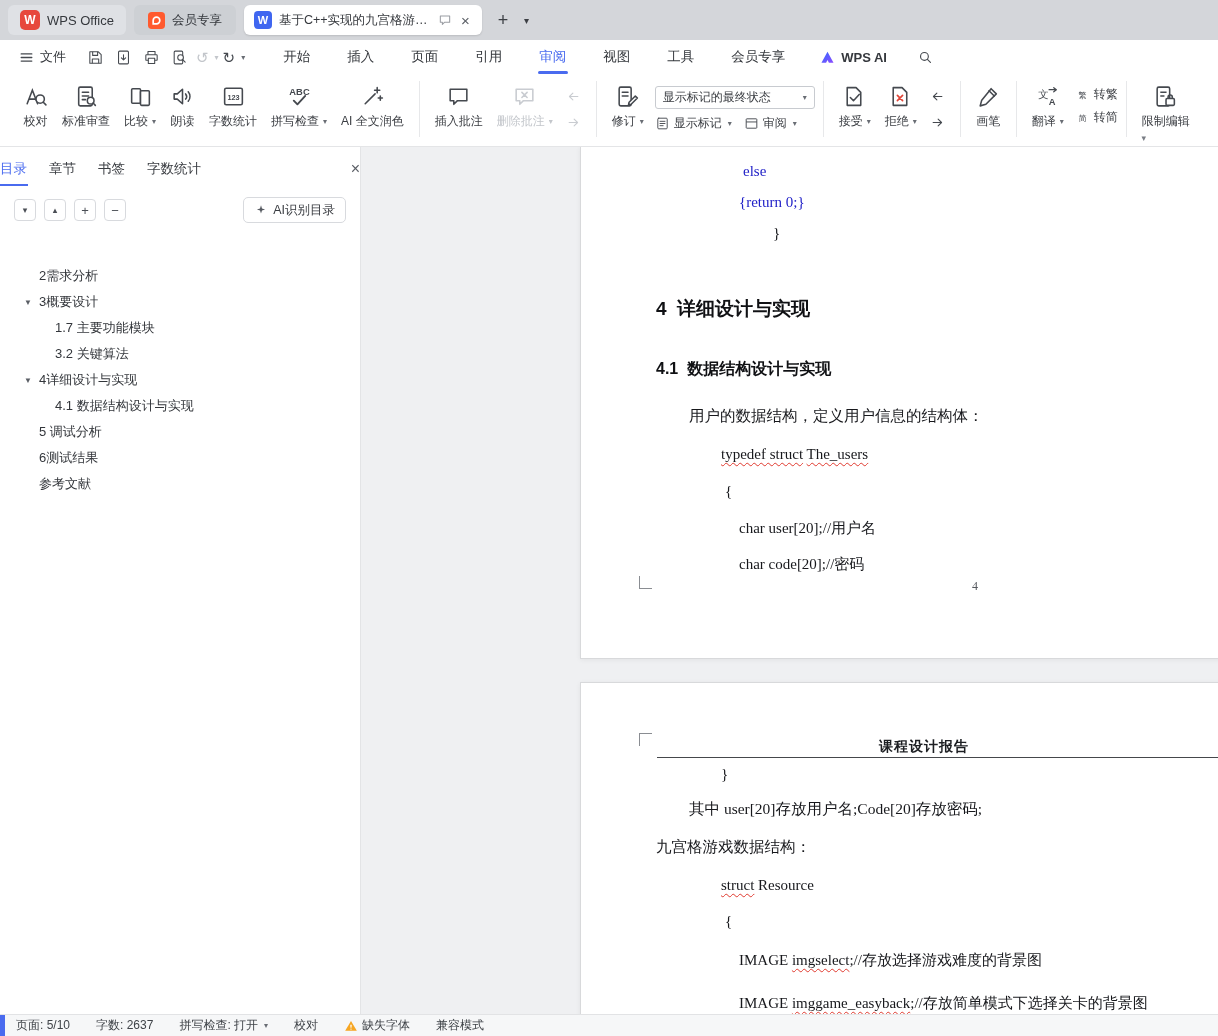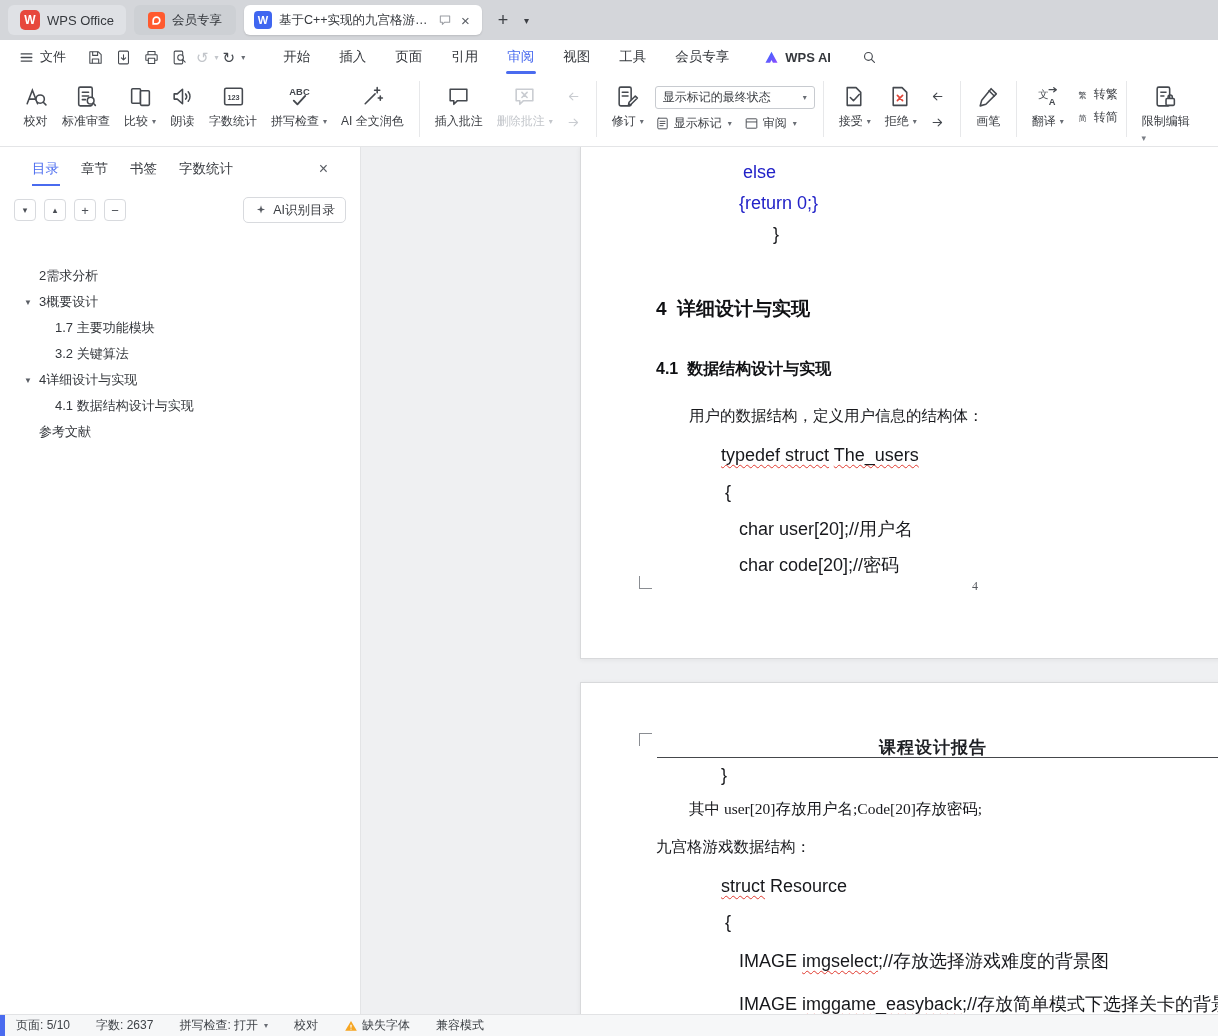--- a/index.html
+++ b/index.html
@@ -22,21 +22,21 @@
   
   .menubar{height:34px;display:flex;align-items:center;padding:0 12px;background:#fff}
   .file-btn{display:flex;align-items:center;gap:5px;font-size:13px;color:#35383d;background:none;border:none;padding:4px 6px;cursor:pointer;font-family:inherit}
   .qbar{display:flex;align-items:center;gap:2px;margin-left:10px}
   .qbtn{width:26px;height:24px;display:flex;align-items:center;justify-content:center;background:none;border:none;border-radius:3px;cursor:pointer}
   .ic-m svg{width:17px;height:17px;display:block}
   .undo,.redo{font-size:15px;color:#45494f;padding:0 2px;cursor:pointer;line-height:1}
   .crt{font-size:8px;color:#696d74;margin-left:2px}
   .dis{color:#c3c6cb!important}
   .dis svg *{stroke:#c9ccd1}
-  .menus{display:flex;gap:29px;margin-left:38px;height:34px;align-items:center}
+  .menus{display:flex;gap:37px;margin-left:38px;height:34px;align-items:center}
   .menu{font-size:13.5px;color:#35383d;cursor:pointer;position:relative;height:100%;display:flex;align-items:center}
   .menu.active{color:#4a6bef}
   .menu.active::after{content:"";position:absolute;left:50%;transform:translateX(-50%);bottom:0;width:30px;height:3px;background:#4a6bef;border-radius:2px}
   .wps-ai{display:flex;align-items:center;gap:5px;margin-left:34px;font-size:13px;font-weight:bold;cursor:pointer}
   .search-btn{margin-left:26px}
 
   
   .ribbon{height:73px;border-bottom:1px solid #e4e5e7;display:flex;align-items:flex-start;padding:5px 6px 0 16px;position:relative;background:#fff}
   .rgroup{display:flex;align-items:flex-start}
   .rsep{width:1px;height:56px;background:#e7e8ea;margin:2px 8px 0;flex:none}
@@ -49,49 +49,49 @@
   .revwrap{display:flex;flex-direction:column;gap:6px;padding-top:7px;margin-left:4px}
   .combo{height:23px;border:1px solid #c8cbd0;border-radius:3px;background:#fff;display:flex;align-items:center;justify-content:space-between;padding:0 7px;font-size:12px;color:#3a3d42;width:160px;cursor:pointer}
   .revrow{display:flex;gap:12px;align-items:center}
   .rsm{display:flex;align-items:center;gap:4px;background:none;border:none;font-size:12px;color:#3a3d42;padding:0;cursor:pointer;font-family:inherit;white-space:nowrap}
   .ic16 svg{width:15px;height:15px;display:block}
   .rib-collapse{position:absolute;right:72px;bottom:3px;font-size:9px;color:#7a7e85;cursor:pointer}
 
   
   .main{display:flex;height:867px;background:#fff}
   .sidebar{width:361px;border-right:1px solid #e3e4e6;display:flex;flex-direction:column;background:#fff;flex:none}
-  .stabs{display:flex;align-items:center;gap:22px;padding:0 32px;height:44px;flex:none}
+  .stabs{display:flex;align-items:center;gap:22px;padding:0 0;height:44px;flex:none}
   .stab{font-size:13.5px;color:#3a3d42;cursor:pointer;height:100%;display:flex;align-items:center;position:relative}
   .stab.active{color:#4a6bef}
   .stab.active::after{content:"";position:absolute;left:50%;transform:translateX(-50%);bottom:5px;width:28px;height:2px;background:#4a6bef}
   .sclose{margin-left:auto;font-size:16px;color:#5a5e65;cursor:pointer}
   .sbtns{display:flex;gap:8px;padding:6px 14px 0;align-items:center;flex:none}
   .sqbtn{width:22px;height:22px;border:1px solid #d8dade;border-radius:4px;background:#fff;font-size:9px;color:#4a4e55;display:flex;align-items:center;justify-content:center;cursor:pointer}
   .sqbtn.pm{font-size:13px}
   .aibtn{margin-left:auto;height:26px;border:1px solid #d8dade;border-radius:5px;background:#fff;display:flex;align-items:center;gap:5px;padding:0 10px;font-size:12.5px;color:#3a3d42;cursor:pointer;font-family:inherit}
   .ic14 svg{width:14px;height:14px;display:block}
   .oltree{margin-top:40px;overflow:hidden}
   .olrow{display:flex;align-items:center;height:26px;font-size:13px;color:#33363b;cursor:pointer;padding-left:24px}
   .olrow.lvl1{padding-left:40px}
   .olarrow{width:15px;font-size:8px;color:#5a5e65;flex:none}
 
   
   .canvas{flex:1;position:relative;background:#eff0f2;overflow:hidden}
   .page{position:absolute;left:219px;width:794px;background:#fff;border:1px solid #d8d9db;box-shadow:0 1px 5px rgba(0,0,0,.06)}
   .page1{top:-1px;height:513px;border-top:none}
   .page2{top:535px;height:560px}
   .pl{position:absolute;white-space:pre;line-height:1.2}
-  .code{font-family:Liberation Sans, sans-serif;font-size:18px;color:#17181c}
+  .code{font-family:Liberation Serif, serif;font-size:15px;color:#17181c}
   .cblue{color:#2222c8}
   .dh1{font-size:19px;font-weight:bold;color:#101114;font-family:"Liberation Sans",sans-serif}
   .dh2{font-size:16px;font-weight:bold;color:#101114;font-family:"Liberation Sans",sans-serif}
   .dbody{font-family:"Liberation Serif",serif;font-size:15.5px;color:#17181c}
   .sq{text-decoration:underline;text-decoration-style:wavy;text-decoration-color:#e03a2f;text-decoration-thickness:1px;text-underline-offset:3px;text-decoration-skip-ink:none}
   .pagenum{font-size:12px;color:#55585e;font-family:"Liberation Serif",serif}
-  .phead{font-size:17px;font-weight:bold;color:#1d1f23;letter-spacing:1px;font-family:Liberation Serif, serif}
+  .phead{font-size:14px;font-weight:bold;color:#1d1f23;letter-spacing:1px;font-family:Liberation Sans, sans-serif}
   .headrule{position:absolute;height:1px;background:#45474b;right:0}
   .corner{position:absolute;width:13px;height:13px;border-color:#8a8d92;border-style:solid;border-width:0}
   .corner-bl{border-left-width:1.5px;border-bottom-width:1.5px}
   .corner-tl{border-left-width:1.5px;border-top-width:1.5px}
 
   
   .statusbar{height:22px;background:#f6f7f8;border-top:1px solid #e2e3e5;display:flex;align-items:center;gap:26px;padding-left:16px;font-size:12px;color:#3f4348;position:relative}
   .sb-accent{position:absolute;left:0;top:0;width:5px;height:100%;background:#4a6bef}
   .sbi{display:flex;align-items:center;gap:4px;cursor:pointer;white-space:nowrap}
 </style>
@@ -570,20 +570,28 @@
             <span class="olarrow"></span>
             <span>3.2 关键算法</span>
           </div>
           <div class="olrow lvl0">
             <span class="olarrow">▼</span>
             <span>4详细设计与实现</span>
           </div>
           <div class="olrow lvl1">
             <span class="olarrow"></span>
             <span>4.1 数据结构设计与实现</span>
+          </div>
+          <div class="olrow lvl0">
+            <span class="olarrow"></span>
+            <span>5 调试分析</span>
+          </div>
+          <div class="olrow lvl0">
+            <span class="olarrow"></span>
+            <span>6测试结果</span>
           </div>
           <div class="olrow lvl0">
             <span class="olarrow"></span>
             <span>参考文献</span>
           </div>
         </div>
     </div>
 
     <div class="canvas">
 

